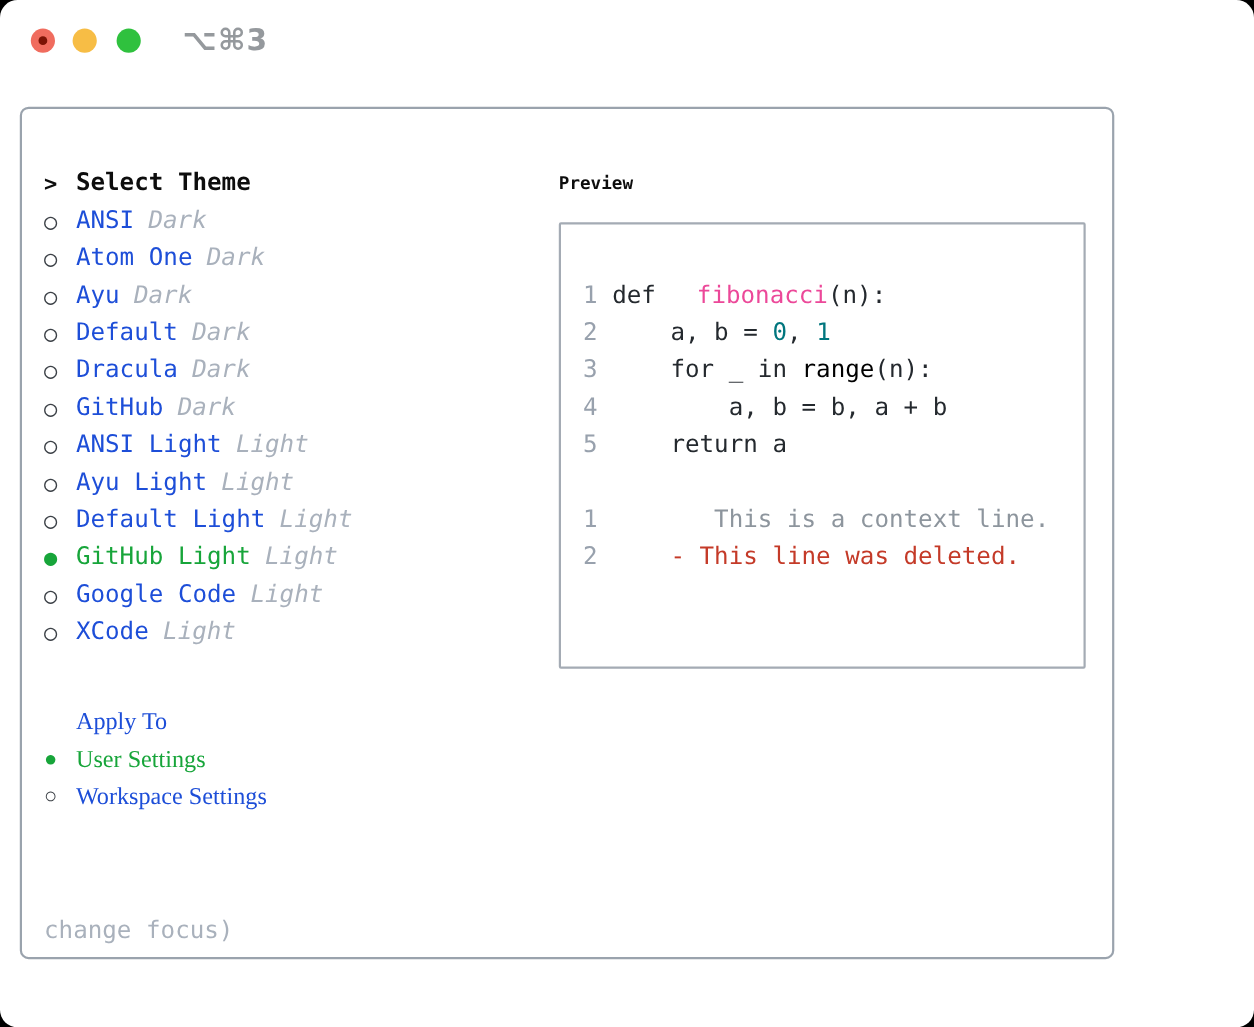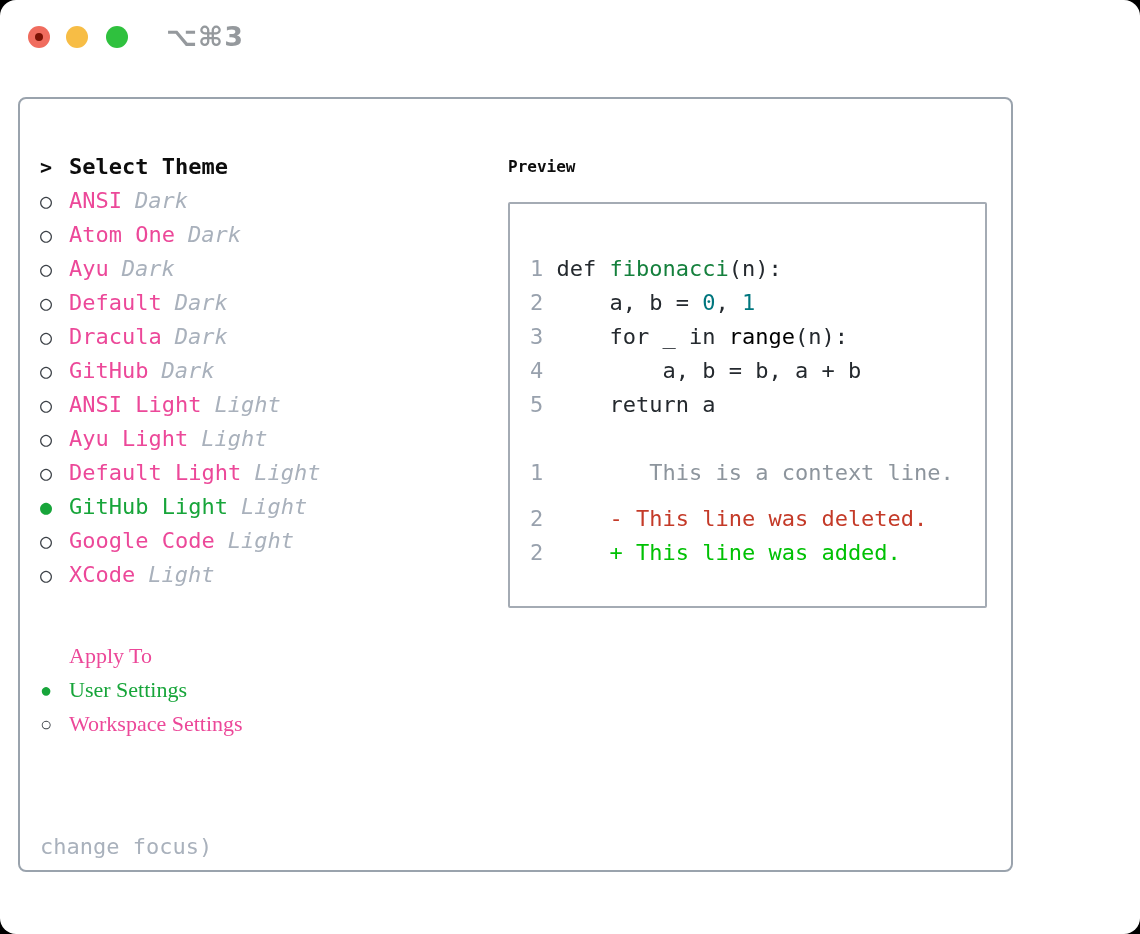--- a/index.html
+++ b/index.html
@@ -20,43 +20,43 @@
     font-family:"DejaVu Sans","Liberation Sans",sans-serif;
     font-size:27px;font-weight:bold;color:#95999d;letter-spacing:1px;
   }
   
   .panel{
     position:absolute;left:18px;top:97px;width:995px;height:775px;
     border:2px solid #9aa3ad;border-radius:8px;box-sizing:border-box;background:#fff;
   }
   .row{display:flex;height:34px;line-height:34px;font-size:22px;white-space:pre;}
   .marker{width:29px;flex:0 0 29px;color:#3c4147;font-size:20px;}
-  .name{color:#ec4899;}
+  .name{color:#1d4ed8;}
   .tag{color:#a9b1bc;margin-left:13px;font-style:italic;}
   .hdr{color:#0d0d0d;font-weight:bold;}
   .selected .marker{color:#17a53a;}
   .selected .name{color:#17a53a;text-align:right;}
   
   .theme-list{position:absolute;left:20px;top:51px;}
   .apply-block{position:absolute;left:20px;top:540px;font-family:Liberation Serif, serif;}
   .hint-block{position:absolute;left:20px;top:663px;color:#a9b1bc;font-size:22px;line-height:34px;white-space:pre;}
   
   .preview-header{position:absolute;left:488px;top:51px;height:34px;line-height:34px;font-size:16px;}
   .preview-box{
     position:absolute;left:488px;top:103px;width:479px;height:406px;
     border:2px solid #a4abb4;border-radius:2px;box-sizing:border-box;background:#fff;
   }
   .codeblock{position:absolute;left:20px;top:48px;right:0;}
   .cline{height:34px;line-height:34px;font-size:22px;white-space:pre;color:#24292e;}
   .ln{color:#98a1ad;margin-right:1ch;}
-  .seg-func{color:#15803d;}
+  .seg-func{color:#ec4899;margin-left:24px;}
   .seg-num{color:#00767e;}
   .seg-blt{color:#000000;}
   .cline.ctx{color:#8d959d;}
-  .cline.del{color:#c43a28;margin-top:12px;}
+  .cline.del{color:#c43a28;}
   .cline.add{color:#00c104;}
 </style>
 </head>
 <body>
 
 <div class="window">
 
   <div class="titlebar">
     <div class="traffic red"></div>
     <div class="traffic yellow"></div>
@@ -157,18 +157,17 @@
     <div class="preview-box">
       <div class="codeblock">
         <div class="cline"><span class="ln">1</span><span>def </span><span class="seg-func">fibonacci</span><span>(n):</span></div>
         <div class="cline"><span class="ln">2</span><span>    a, b = </span><span class="seg-num">0</span><span>, </span><span class="seg-num">1</span></div>
         <div class="cline"><span class="ln">3</span><span>    for _ in </span><span class="seg-blt">range</span><span>(n):</span></div>
         <div class="cline"><span class="ln">4</span><span>        a, b = b, a + b</span></div>
         <div class="cline"><span class="ln">5</span><span>    return a</span></div>
         <div class="cline"></div>
         <div class="cline ctx"><span class="ln">1</span><span>       This is a context line.</span></div>
         <div class="cline del"><span class="ln">2</span><span>    - This line was deleted.</span></div>
-        <div class="cline add"><span class="ln">2</span><span>    + This line was added.</span></div>
       </div>
     </div>
 
   </div>
 </div>
 
 </body></html>

